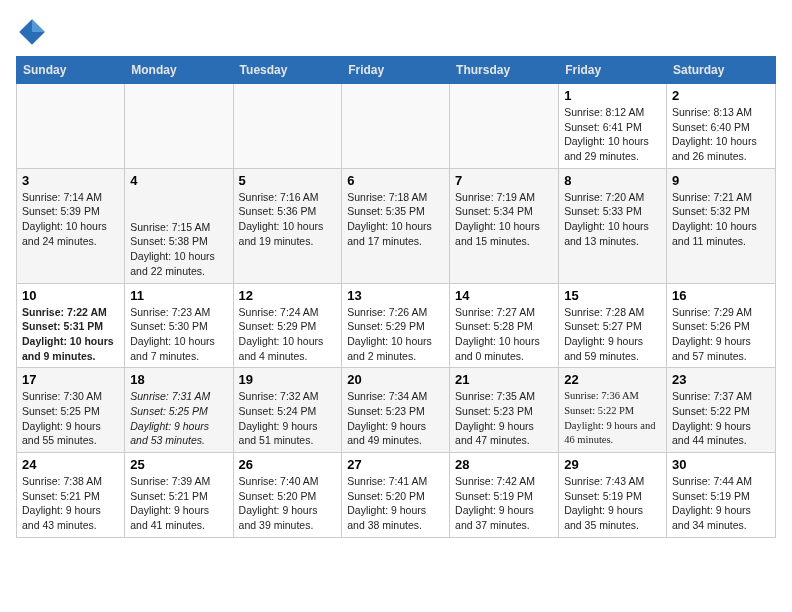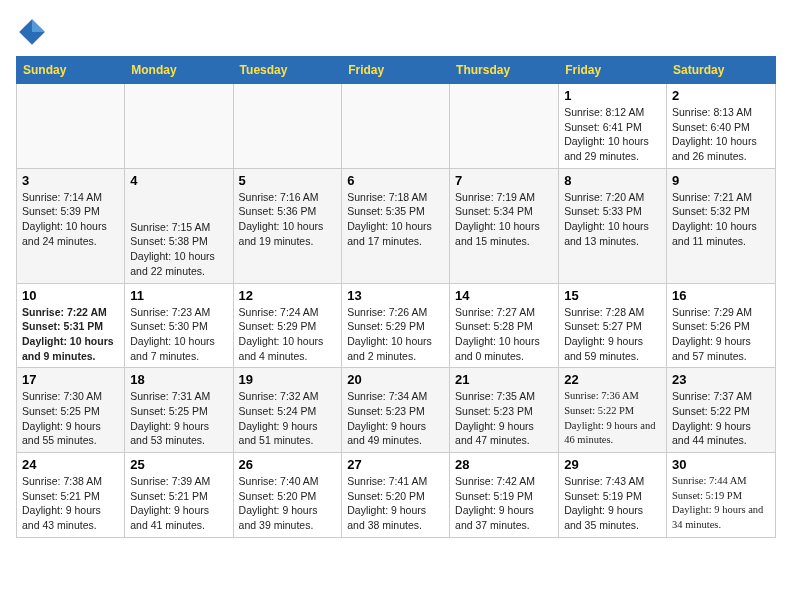--- a/index.html
+++ b/index.html
@@ -44,21 +44,21 @@
       font-size: 14px;
       color: #555;
     }
     .calendar {
       width: 100%;
       border-collapse: collapse;
       font-size: 11px;
     }
     .calendar th {
       background: #2a6db5;
-      color: #fde047;
+      color: #e5e5e5;
       text-align: left;
       padding: 6px 6px;
       font-size: 12px;
       border: 1px solid #2a6db5;
     }
     .calendar td {
       border: 1px solid #ccc;
       vertical-align: top;
       padding: 4px 5px;
       height: 80px;
@@ -223,21 +223,21 @@
       </tr>
       <tr>
         <td>
           <div class="day-number">17</div>
           <div class="day-info" style="white-space: pre-line;">Sunrise: 7:30 AM
 Sunset: 5:25 PM
 Daylight: 9 hours and 55 minutes.</div>
         </td>
         <td>
           <div class="day-number">18</div>
-          <div class="day-info" style="white-space: pre-line;">Sunrise: 7:31 AM
+          <div class="day-info" style="white-space: pre-line; font-style: italic;">Sunrise: 7:31 AM
 Sunset: 5:25 PM
 Daylight: 9 hours and 53 minutes.</div>
         </td>
         <td>
           <div class="day-number">19</div>
           <div class="day-info" style="white-space: pre-line;">Sunrise: 7:32 AM
 Sunset: 5:24 PM
 Daylight: 9 hours and 51 minutes.</div>
         </td>
         <td>
@@ -297,19 +297,19 @@
 Daylight: 9 hours and 37 minutes.</div>
         </td>
         <td>
           <div class="day-number">29</div>
           <div class="day-info" style="white-space: pre-line;">Sunrise: 7:43 AM
 Sunset: 5:19 PM
 Daylight: 9 hours and 35 minutes.</div>
         </td>
         <td>
           <div class="day-number">30</div>
-          <div class="day-info" style="white-space: pre-line; font-family: Liberation Serif, serif;">Sunrise: 7:44 AM
+          <div class="day-info" style="white-space: pre-line;">Sunrise: 7:44 AM
 Sunset: 5:19 PM
 Daylight: 9 hours and 34 minutes.</div>
         </td>
       </tr>
     </tbody>
 </table>
 
 </body></html>

